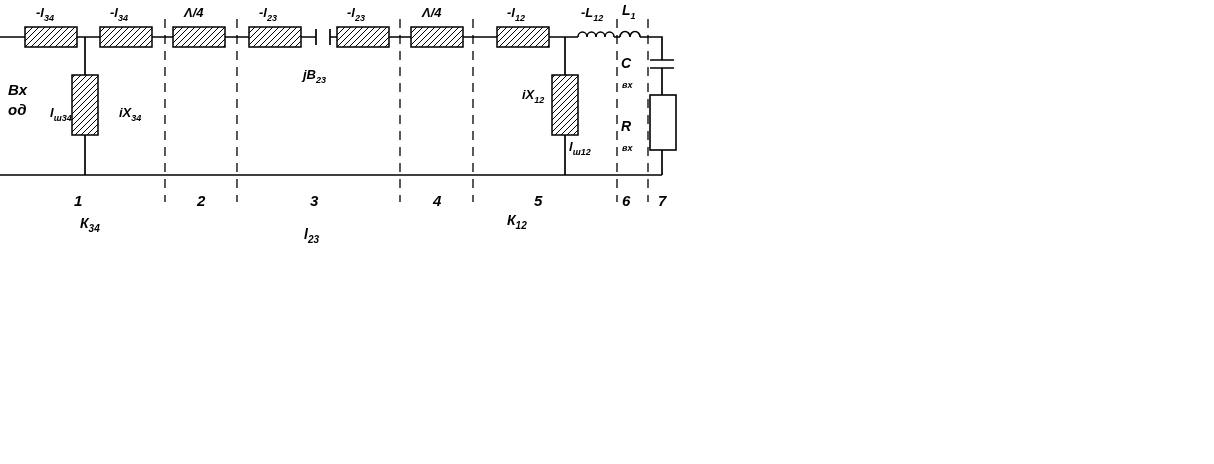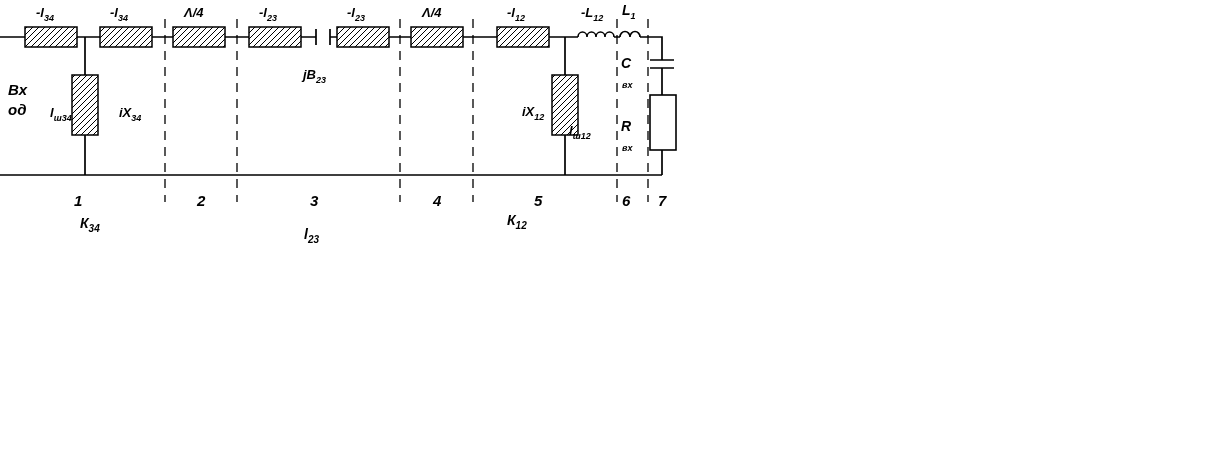--- a/index.html
+++ b/index.html
@@ -70,22 +70,22 @@
   <div class="lbl" style="left:347px;top:6px"><span>-l</span><sub>23</sub></div>
   <div class="lbl" style="left:422px;top:6px"><span>Λ/4</span><sub></sub></div>
   <div class="lbl" style="left:507px;top:6px"><span>-l</span><sub>12</sub></div>
   <div class="lbl" style="left:581px;top:6px"><span>-L</span><sub>12</sub></div>
   <div class="lbl" style="left:622px;top:3px;font-size:14px"><span>L</span><sub>1</sub></div>
 
   <div class="lbl" style="left:303px;top:68px"><span>jB</span><sub>23</sub></div>
 
   <div class="lbl" style="left:50px;top:106px"><span>l</span><sub>ш34</sub></div>
   <div class="lbl" style="left:119px;top:106px"><span>iX</span><sub>34</sub></div>
-  <div class="lbl" style="left:522px;top:105px"><span>iX</span><sub>12</sub></div>
-  <div class="lbl" style="left:569px;top:124px"><span>l</span><sub>ш12</sub></div>
+  <div class="lbl" style="left:522px;top:88px"><span>iX</span><sub>12</sub></div>
+  <div class="lbl" style="left:569px;top:140px"><span>l</span><sub>ш12</sub></div>
 
   <div class="stack" style="left:621px;top:56px">
     <span class="blk">C</span>
     <span class="sb">вх</span>
   </div>
   <div class="stack" style="left:621px;top:119px">
     <span class="blk">R</span>
     <span class="sb">вх</span>
   </div>
 

